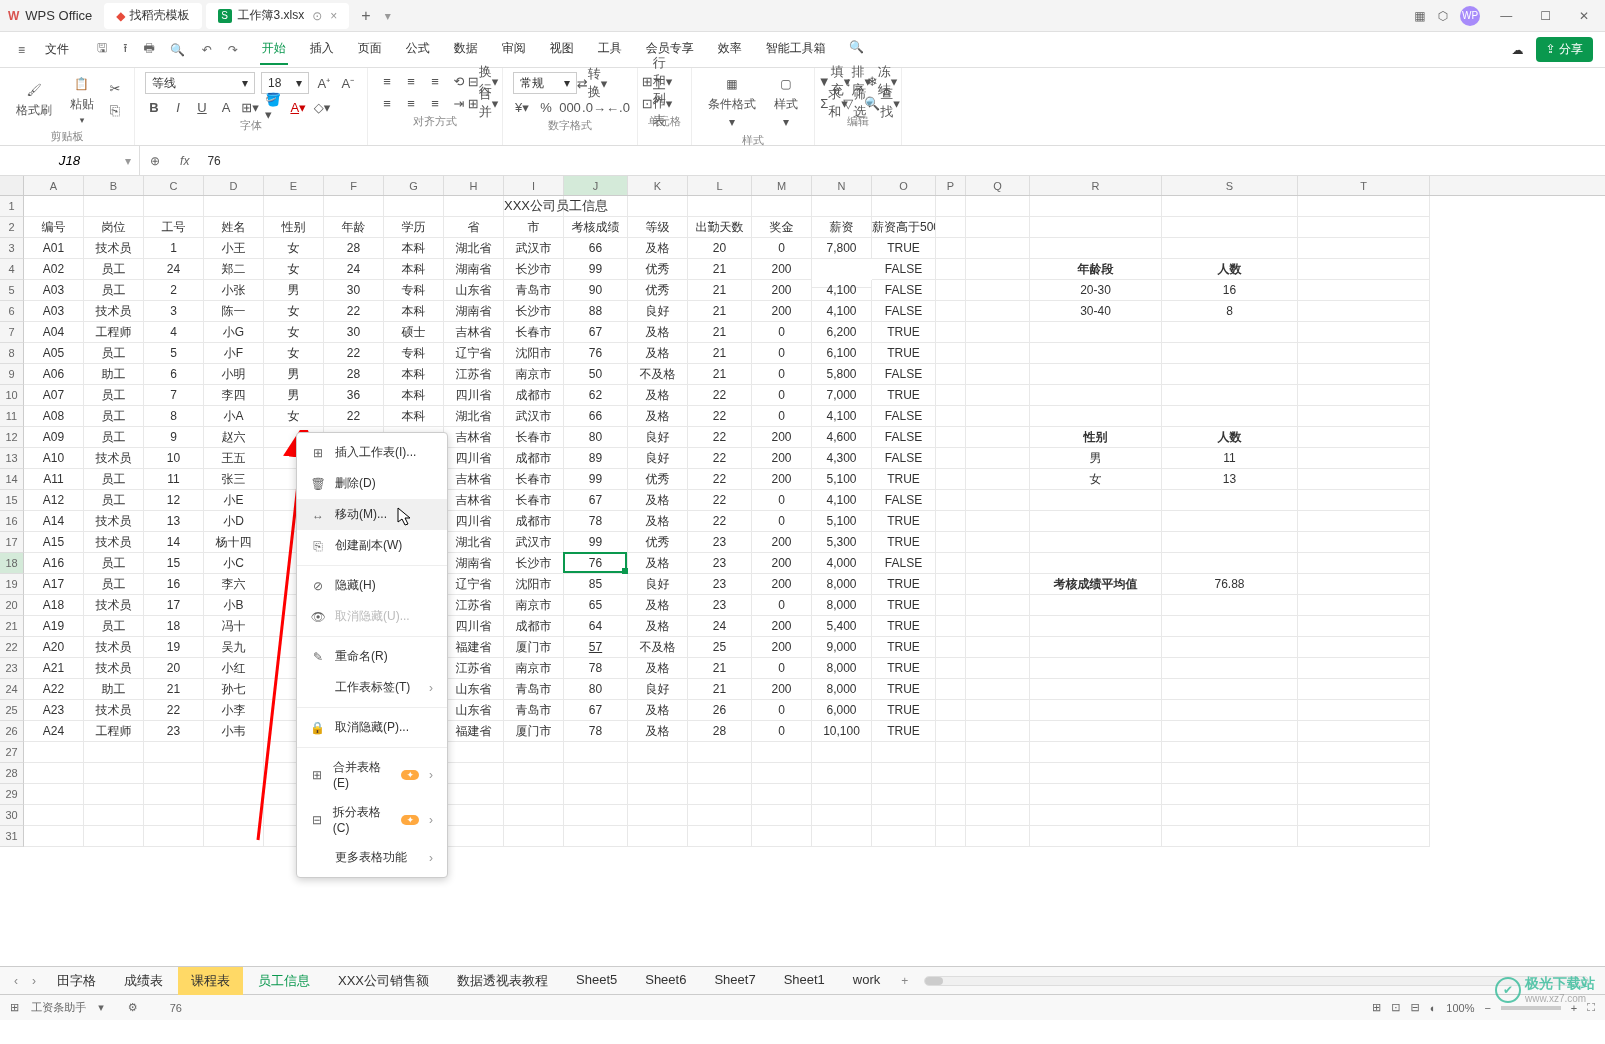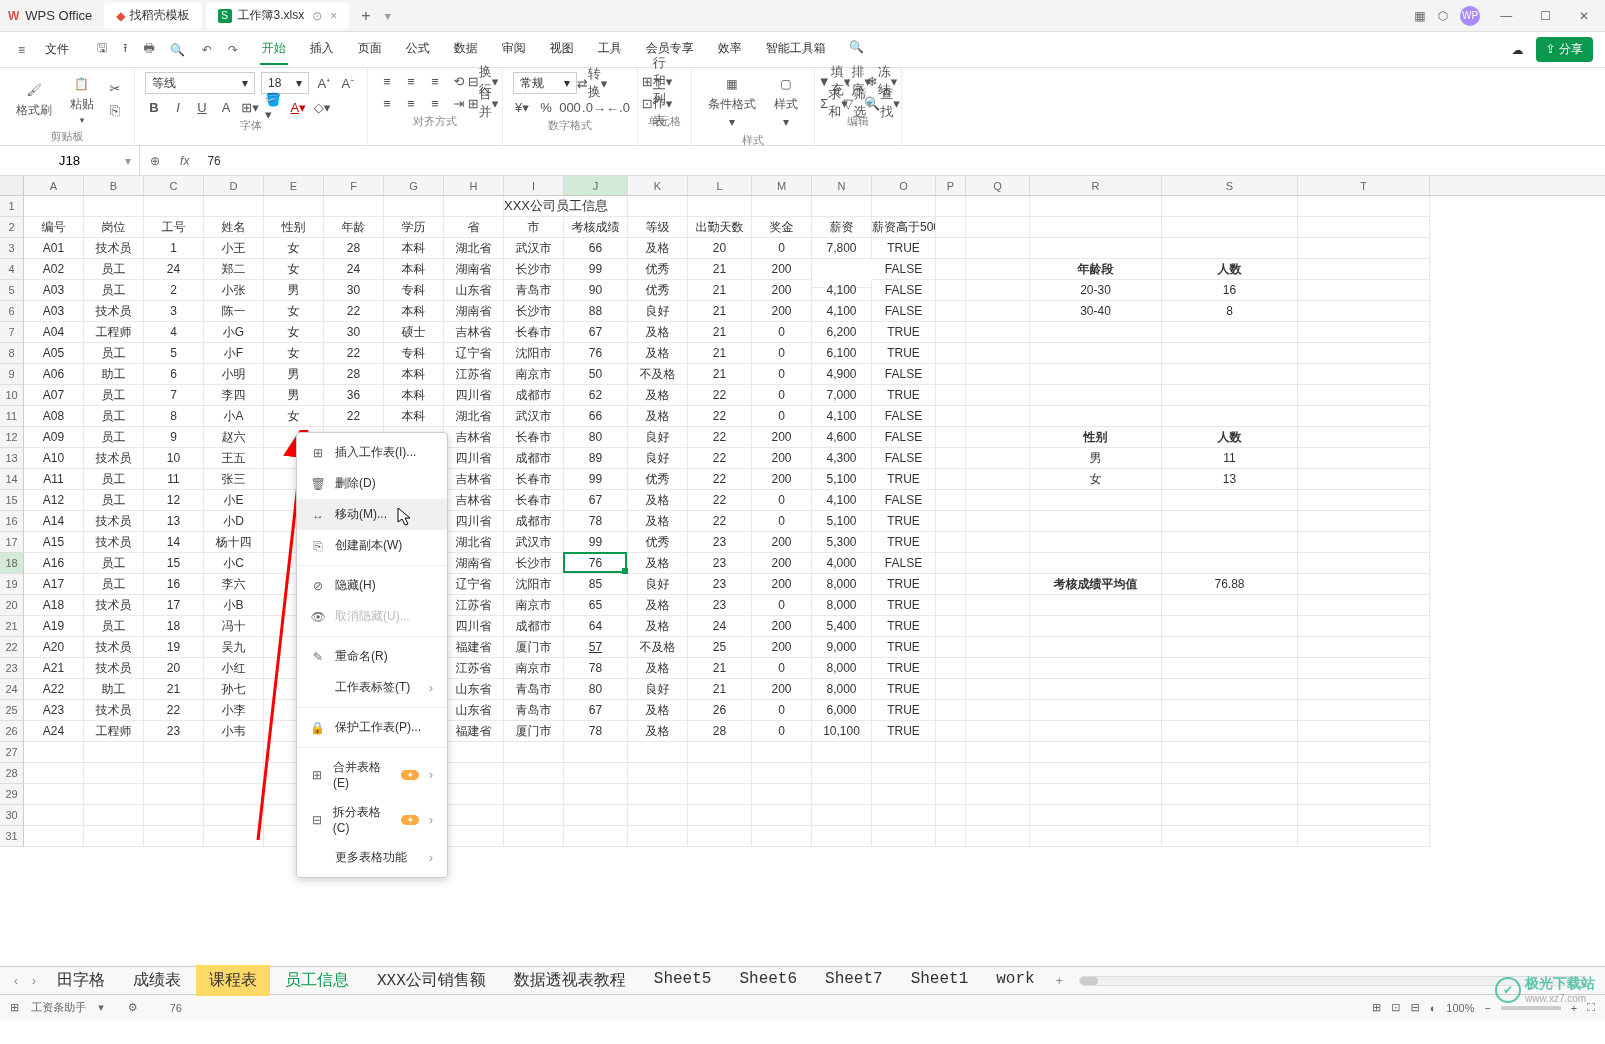--- a/index.html
+++ b/index.html
@@ -30,21 +30,21 @@
 .ribbon-label{text-align:center;font-size:11px;color:#888;padding:2px 0;}
 .rbtn{display:flex;flex-direction:column;align-items:center;padding:2px 6px;gap:2px;color:#555;}
 .rbtn-icon{width:20px;height:20px;display:flex;align-items:center;justify-content:center;}
 .font-select{border:1px solid #ccc;height:22px;padding:0 6px;width:110px;display:flex;align-items:center;justify-content:space-between;}
 .size-select{border:1px solid #ccc;height:22px;padding:0 6px;width:48px;display:flex;align-items:center;justify-content:space-between;}
 .icon-row{display:flex;gap:6px;align-items:center;}
 .small-icon{width:18px;height:18px;display:flex;align-items:center;justify-content:center;color:#555;font-size:13px;}
 .ribbon-col{display:flex;flex-direction:column;gap:4px;justify-content:center;}
 .formulabar{height:30px;display:flex;align-items:center;border-bottom:1px solid #ddd;}
 .namebox{width:140px;border-right:1px solid #ddd;height:100%;display:flex;align-items:center;justify-content:center;position:relative;}
-.namebox input{border:none;text-align:center;width:80px;outline:none;}
+.namebox input{border:none;text-align:center;width:80px;outline:none;font-style:italic;}
 .namebox .dd{position:absolute;right:8px;color:#999;}
 .fx{padding:0 10px;color:#666;}
 .formula-input{flex:1;padding:0 8px;}
 .grid-area{position:relative;height:790px;overflow:hidden;}
 .col-headers{display:flex;height:20px;background:#f5f5f5;border-bottom:1px solid #ccc;}
 .corner{width:24px;border-right:1px solid #ccc;background:#f0f0f0;}
 .col-h{border-right:1px solid #ddd;text-align:center;font-size:11px;color:#666;line-height:20px;}
 .grid-body{display:flex;}
 .row-headers{width:24px;background:#f5f5f5;}
 .row-h{height:21px;border-bottom:1px solid #ddd;border-right:1px solid #ccc;text-align:center;font-size:11px;color:#666;line-height:21px;}
@@ -61,21 +61,21 @@
 .ctx-item:hover,.ctx-item.hover{background:#f0f0f0;}
 .ctx-item.disabled{color:#bbb;}
 .ctx-item .chev{margin-left:auto;color:#999;}
 .ctx-sep{height:1px;background:#eee;margin:4px 0;}
 .ctx-icon{width:14px;height:14px;display:flex;align-items:center;justify-content:center;color:#666;font-size:12px;}
 .ai-badge{background:#ffa940;color:#fff;border-radius:7px;padding:0 5px;font-size:9px;margin-left:4px;}
 .arrow{position:absolute;left:248px;top:430px;z-index:99;pointer-events:none;}
 .cursor{position:absolute;left:397px;top:507px;z-index:101;pointer-events:none;}
 .sheet-tabs{height:28px;border-top:1px solid #ccc;display:flex;align-items:center;background:#f8f8f8;padding:0 8px;gap:2px;}
 .nav-arrow{padding:0 6px;color:#888;}
-.sheet-tab{padding:4px 12px;border:1px solid transparent;cursor:pointer;font-size:16px;font-family:Liberation Mono, monospace;}
+.sheet-tab{padding:4px 12px;border:1px solid transparent;cursor:pointer;font-size:13px;}
 .sheet-tab.cur{background:#ffd966;}
 .sheet-tab.green{color:#0a984e;}
 .statusbar{height:26px;border-top:1px solid #ccc;display:flex;align-items:center;padding:0 10px;background:#f8f8f8;font-size:11px;color:#666;gap:12px;}
 .statusbar-right{margin-left:auto;display:flex;align-items:center;gap:10px;}
 .watermark{position:absolute;right:10px;bottom:40px;opacity:.8;z-index:200;display:flex;align-items:center;gap:4px;}
 .watermark .logo{width:26px;height:26px;border-radius:50%;border:2px solid #3b9;display:flex;align-items:center;justify-content:center;color:#3b9;}
 .scrollbar-placeholder{flex:1;height:10px;background:#f0f0f0;border:1px solid #ddd;border-radius:5px;margin:0 8px;position:relative;}
 .scroll-thumb{position:absolute;left:0;width:18px;height:8px;background:#ccc;border-radius:4px;}
 </style>
 </head>
@@ -508,21 +508,21 @@
           <div class="cell" style="width: 60px;">小明</div>
           <div class="cell" style="width: 60px;">男</div>
           <div class="cell" style="width: 60px;">28</div>
           <div class="cell" style="width: 60px;">本科</div>
           <div class="cell" style="width: 60px;">江苏省</div>
           <div class="cell" style="width: 60px;">南京市</div>
           <div class="cell" style="width: 64px;">50</div>
           <div class="cell" style="width: 60px;">不及格</div>
           <div class="cell" style="width: 64px;">21</div>
           <div class="cell" style="width: 60px;">0</div>
-          <div class="cell" style="width: 60px;">4,900</div>
+          <div class="cell" style="width: 60px;">5,800</div>
           <div class="cell" style="width: 64px;">FALSE</div>
           <div class="cell" style="width: 30px;"></div>
           <div class="cell" style="width: 64px;"></div>
           <div class="cell" style="width: 132px;"></div>
           <div class="cell" style="width: 136px;"></div>
           <div class="cell" style="width: 132px;"></div>
         </div>
         <div class="cell-row">
           <div class="cell" style="width: 60px;">A07</div>
           <div class="cell" style="width: 60px;">员工</div>
@@ -1046,21 +1046,21 @@
       <span>重命名(R)</span>
     </div>
   <div class="ctx-item">
       <span class="ctx-icon"></span>
       <span>工作表标签(T)</span>
       <span class="chev">›</span>
     </div>
   <div class="ctx-sep"></div>
   <div class="ctx-item">
       <span class="ctx-icon">🔒</span>
-      <span>保护工作表(P)...</span>
+      <span>取消隐藏(P)...</span>
     </div>
   <div class="ctx-sep"></div>
   <div class="ctx-item">
       <span class="ctx-icon">⊞</span>
       <span>合并表格(E)</span>
       <span class="ai-badge">✦</span>
       <span class="chev">›</span>
     </div>
   <div class="ctx-item">
       <span class="ctx-icon">⊟</span>

